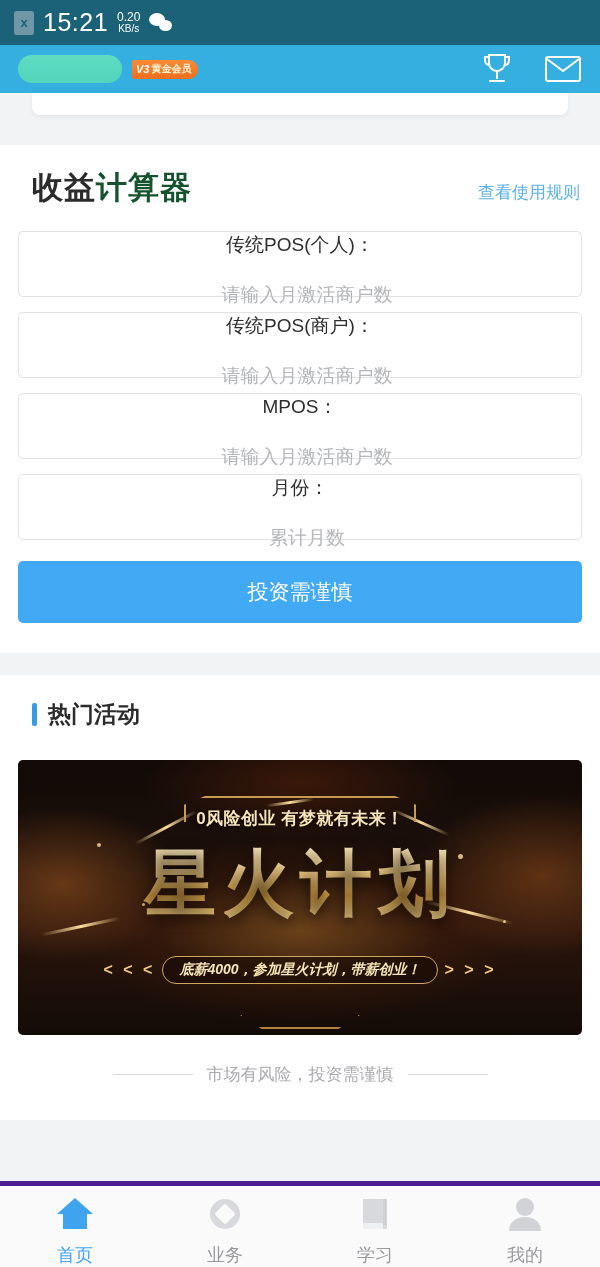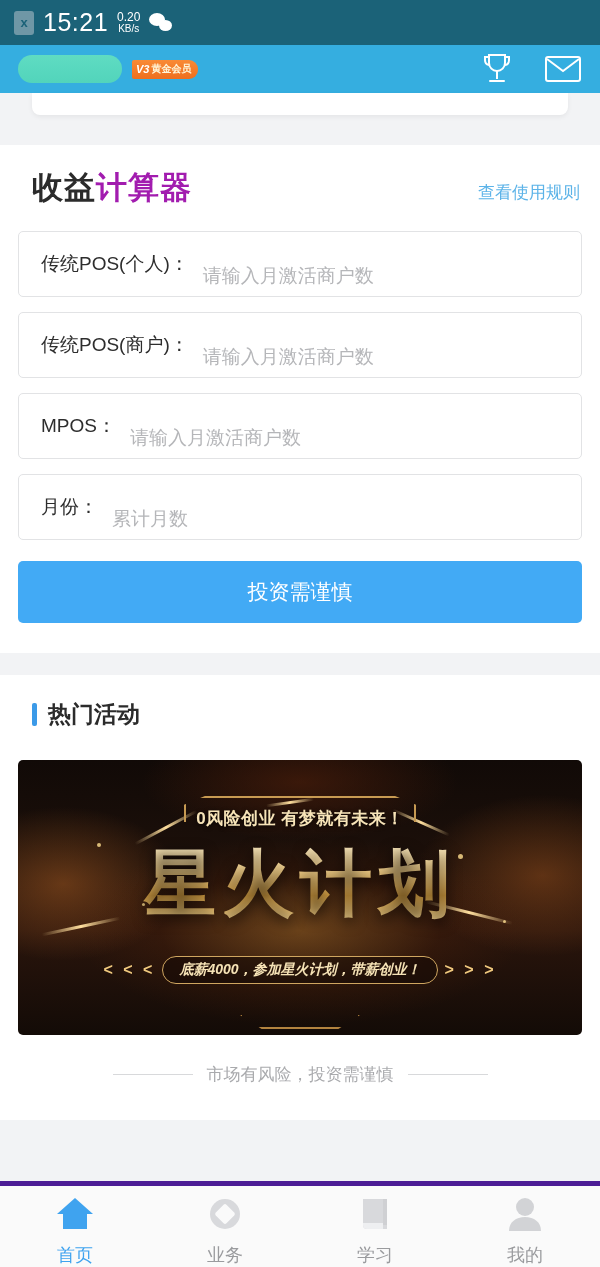--- a/index.html
+++ b/index.html
@@ -75,27 +75,28 @@
     box-shadow:0 2px 5px rgba(0,0,0,.06);
   }
 
   
   .calc{ background:#ffffff; padding:22px 18px 30px; margin-top:30px; }
   .calc-head{
     display:flex;align-items:baseline;justify-content:space-between;
     padding:0 2px 0 14px; margin-bottom:22px;
   }
   .calc-title{ font-size:31px;font-weight:bold;color:#2b2b2b;letter-spacing:1px; }
-  .calc-title em{ font-style:normal;color:#a21caf; }
+  .calc-title em{ font-style:normal;color:#14532d; }
   .calc-rule{ font-size:17px;color:#5cb3e8; }
 
   .field{
     height:66px;border:1px solid #e2e3e5;border-radius:5px;
     display:flex;align-items:center;padding:0 22px;margin-bottom:15px;
     background:#fff;
+    flex-direction:column;
   }
   .field .lbl{ font-size:19px;color:#2d2d2d;white-space:nowrap; }
   .field .ph{ font-size:19px;color:#b5b6b9; margin-left:14px;margin-top:24px; }
 
   .calc-btn{
     height:62px;background:#42aaf5;border-radius:5px;border:none;
     color:#ffffff;font-size:21px;width:100%;margin-top:6px;
     font-family:inherit;cursor:pointer;
   }
 

